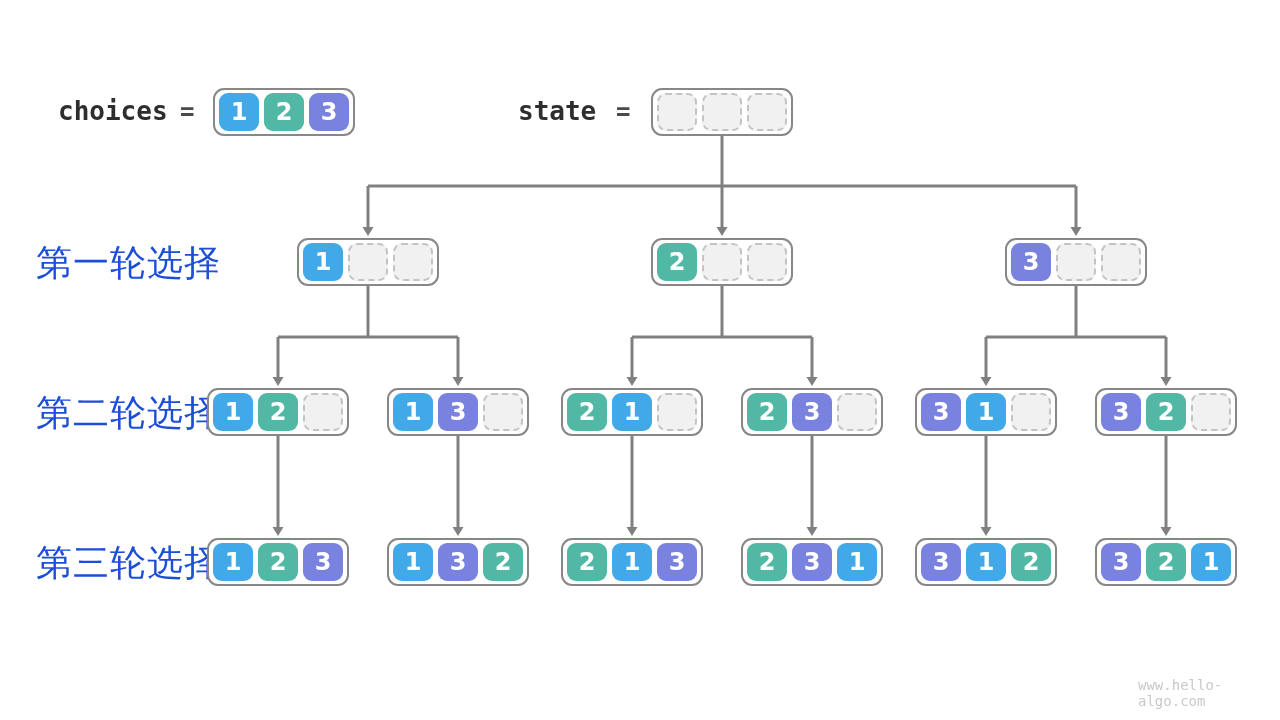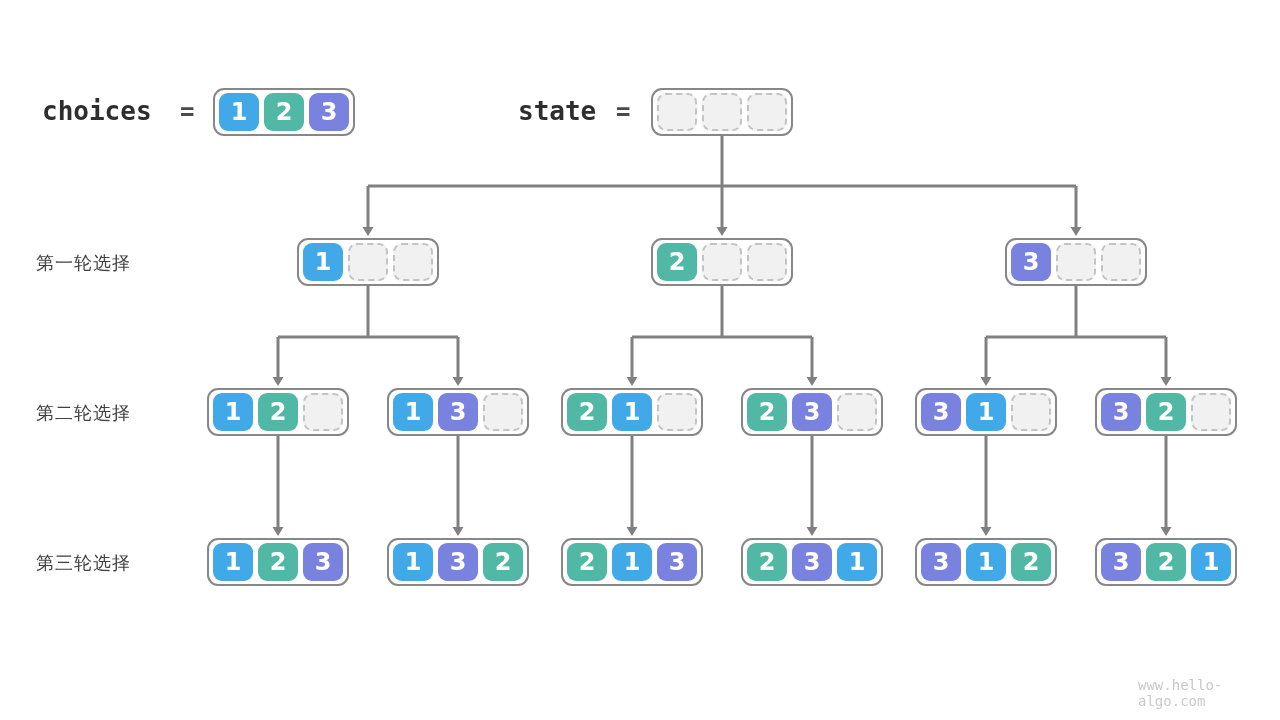--- a/index.html
+++ b/index.html
@@ -3,21 +3,21 @@
 <meta charset="utf-8">
 <style>
   html,body{margin:0;padding:0;background:#fff;}
   #canvas{position:relative;width:1280px;height:720px;background:#ffffff;overflow:hidden;
           font-family:"DejaVu Sans",sans-serif;}
   #arrows{position:absolute;left:0;top:0;pointer-events:none;}
   .toplabel{position:absolute;font-family:"DejaVu Sans Mono",monospace;font-weight:bold;
             font-size:26px;color:#2e2e2e;line-height:32px;}
   .eq{position:absolute;font-family:"DejaVu Sans Mono",monospace;font-weight:bold;
       font-size:24px;color:#4a4a4a;line-height:32px;}
-  .roundlabel{position:absolute;font-size:18px;color:#404040;letter-spacing:1px;line-height:32px;text-align:center;}
+  .roundlabel{position:absolute;font-size:36px;color:#1d4ed8;letter-spacing:1px;line-height:32px;text-align:center;}
   .sbox{position:absolute;width:142px;height:48px;background:#fff;border:2px solid #878787;
         border-radius:11px;box-sizing:border-box;display:flex;align-items:center;gap:5px;
         padding:0 4px;}
   .cell{width:40px;height:38px;border-radius:9px;box-sizing:border-box;flex:0 0 40px;
         display:flex;align-items:center;justify-content:center;
         font-family:"DejaVu Sans",sans-serif;font-weight:bold;font-size:24px;color:#ffffff;}
   .cell.empty{background:#f1f1f1;border:2px dashed #c3c3c3;}
   .watermark{position:absolute;font-family:"DejaVu Sans Mono",monospace;font-size:14px;
              color:#c9c9c9;}
 </style>
@@ -66,21 +66,21 @@
       <polygon points="1160.5,377 1171.5,377 1166,386"></polygon>
       <polygon points="272.5,527 283.5,527 278,536"></polygon>
       <polygon points="452.5,527 463.5,527 458,536"></polygon>
       <polygon points="626.5,527 637.5,527 632,536"></polygon>
       <polygon points="806.5,527 817.5,527 812,536"></polygon>
       <polygon points="980.5,527 991.5,527 986,536"></polygon>
       <polygon points="1160.5,527 1171.5,527 1166,536"></polygon>
     </g>
   </svg>
 
-  <div class="toplabel" style="left:42px;top:95px;">choices</div>
+  <div class="toplabel" style="left:58px;top:95px;">choices</div>
   <div class="eq" style="left:180px;top:96px;">=</div>
   <div class="sbox" style="left:213px;top:88px;">
     <span class="cell" style="background: rgb(65, 169, 232);">1</span>
     <span class="cell" style="background: rgb(82, 184, 166);">2</span>
     <span class="cell" style="background: rgb(122, 130, 224);">3</span>
   </div>
 
   <div class="toplabel" style="left:518px;top:95px;">state</div>
   <div class="eq" style="left:616px;top:96px;">=</div>
   <div class="sbox" style="left:651px;top:88px;">

